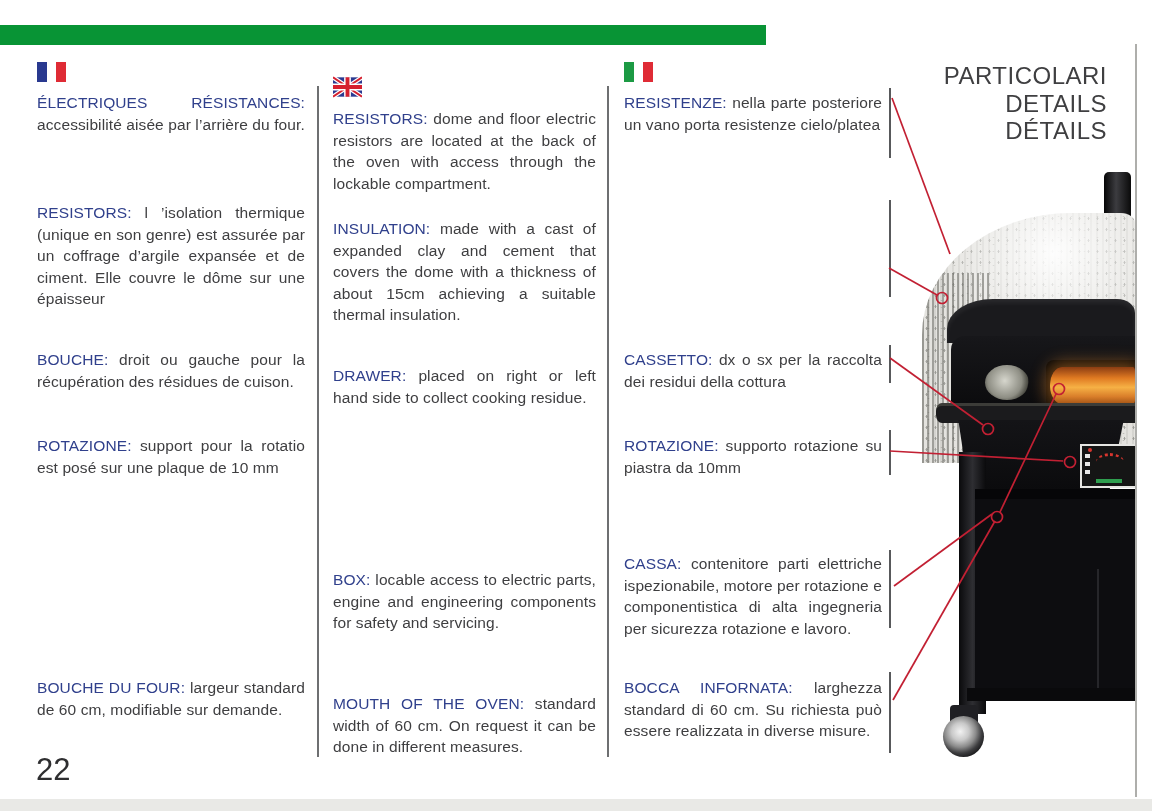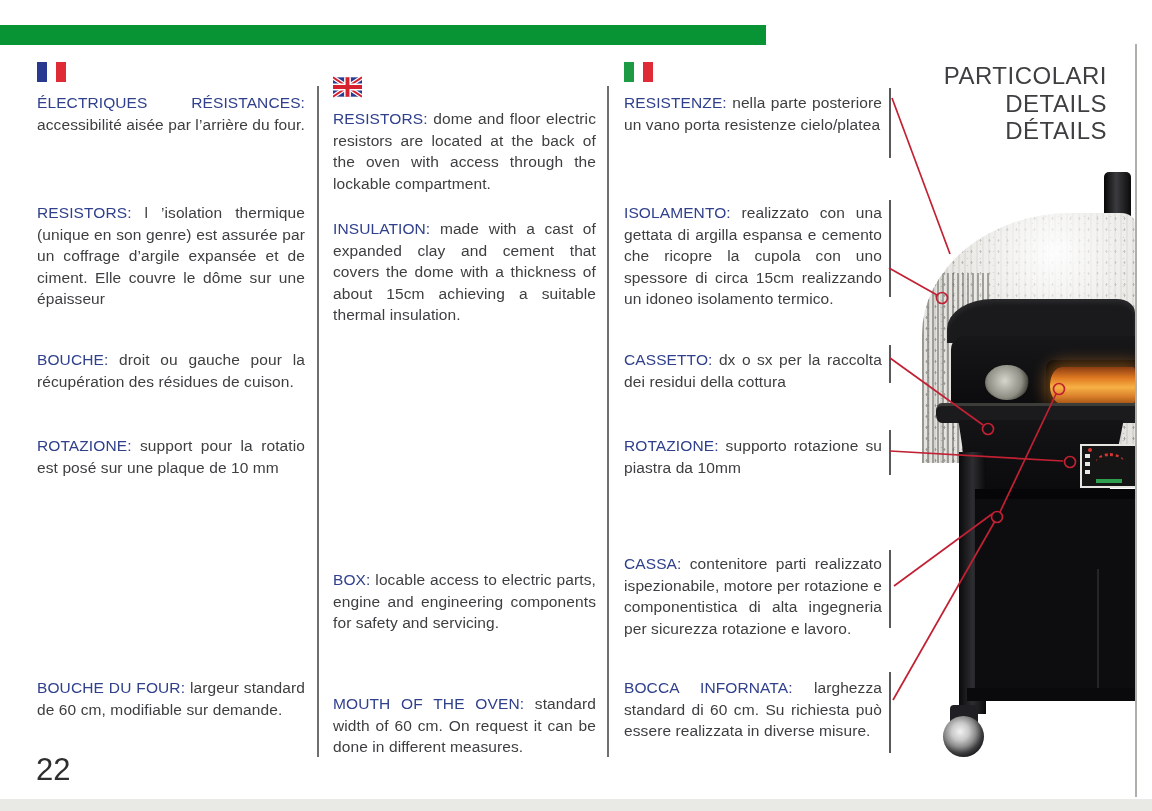--- a/index.html
+++ b/index.html
@@ -173,33 +173,33 @@
   <section class="col col-en">
     <svg class="flag flag-uk" viewBox="0 0 60 40" width="29" height="22">
       <rect width="60" height="40" fill="#2b3990"></rect>
       <path d="M0,0 60,40 M60,0 0,40" stroke="#ffffff" stroke-width="9"></path>
       <path d="M0,0 60,40 M60,0 0,40" stroke="#d5202f" stroke-width="4"></path>
       <path d="M30,0 V40 M0,20 H60" stroke="#ffffff" stroke-width="14"></path>
       <path d="M30,0 V40 M0,20 H60" stroke="#d5202f" stroke-width="8"></path>
     </svg>
     <p class="para r1"><span class="term">RESISTORS:</span> <span>dome and floor electric resistors are located at the back of the oven with access through the lockable compartment.</span></p>
     <p class="para r2"><span class="term">INSULATION:</span> <span>made with a cast of expanded clay and cement that covers the dome with a thickness of about 15cm achieving a suitable thermal insulation.</span></p>
+    <p class="para r3"><span class="term">DRAWER:</span> <span>placed on right or left hand side to collect cooking residue.</span></p>
     <p class="para r5"><span class="term">BOX:</span> <span>locable access to electric parts, engine and engineering components for safety and servicing.</span></p>
     <p class="para r6"><span class="term">MOUTH OF THE OVEN:</span> <span>standard width of 60 cm. On request it can be done in different measures.</span></p>
   </section>
 
   <section class="col col-it">
     <span class="flag flag-it">
         <i></i>
         <i></i>
         <i></i>
       </span>
     <p class="para r1"><span class="term">RESISTENZE:</span> <span>nella parte posteriore un vano porta resistenze cielo/platea</span></p>
-    <p class="para r2"><span class="term">ISOLAMENTO:</span> <span>realizzato con una gettata di argilla espansa e cemento che ricopre la cupola con uno spessore di circa 15cm realizzando un idoneo isolamento termico.</span></p>
     <p class="para r3"><span class="term">CASSETTO:</span> <span>dx o sx per la raccolta dei residui della cottura</span></p>
     <p class="para r4"><span class="term">ROTAZIONE:</span> <span>supporto rotazione su piastra da 10mm</span></p>
-    <p class="para r5"><span class="term">CASSA:</span> <span>contenitore parti realizzato ispezionabile, motore per rotazione e componentistica di alta ingegneria per sicurezza rotazione e lavoro.</span></p>
+    <p class="para r5"><span class="term">CASSA:</span> <span>contenitore parti elettriche ispezionabile, motore per rotazione e componentistica di alta ingegneria per sicurezza rotazione e lavoro.</span></p>
     <p class="para r6"><span class="term">BOCCA INFORNATA:</span> <span>larghezza standard di 60 cm. Su richiesta può essere realizzata in diverse misure.</span></p>
   </section>
 
   <div class="page-number">22</div>
 
 </div>
 
 </body></html>

